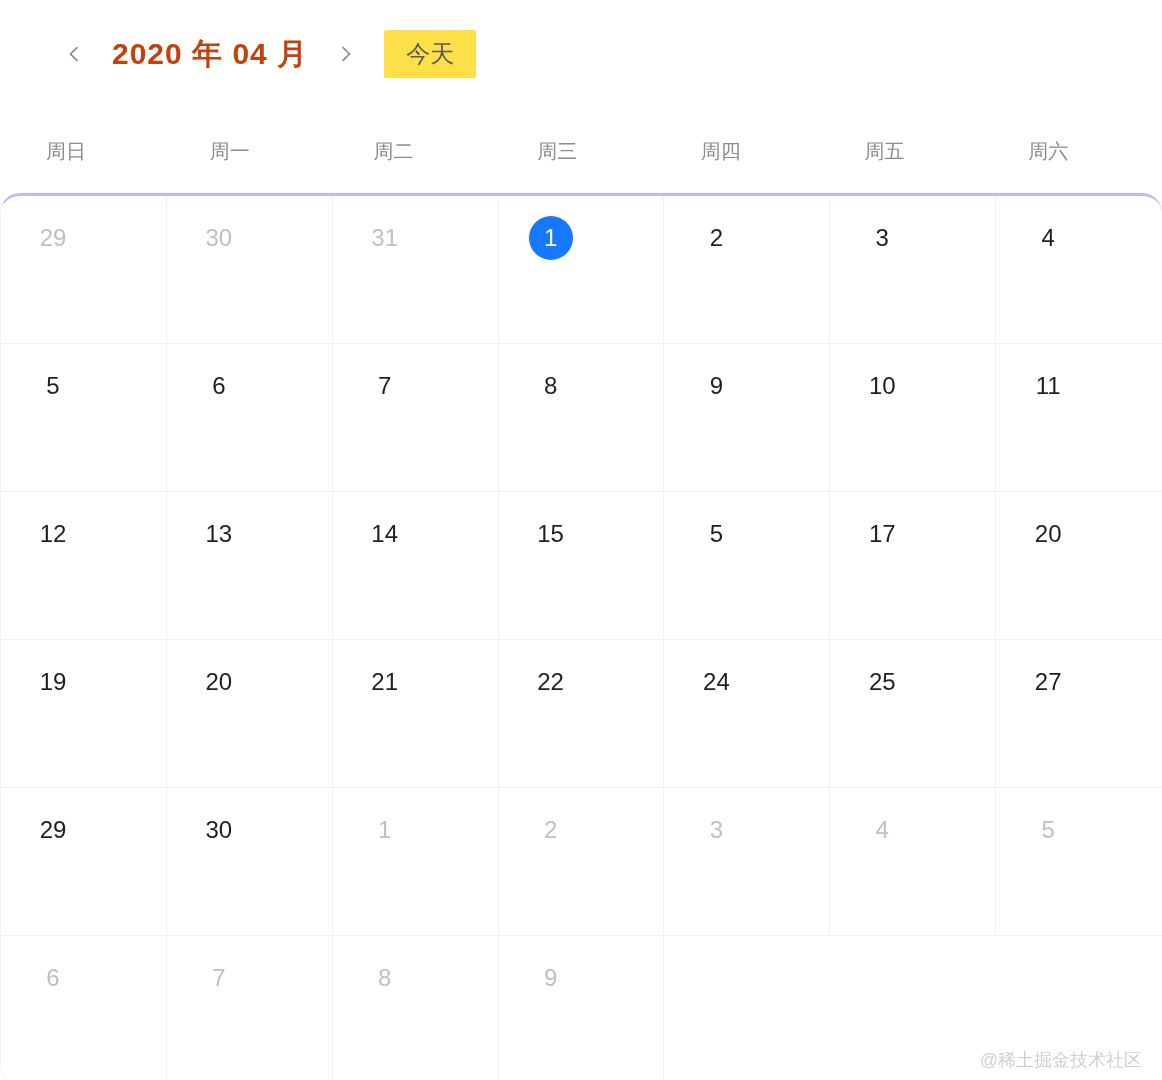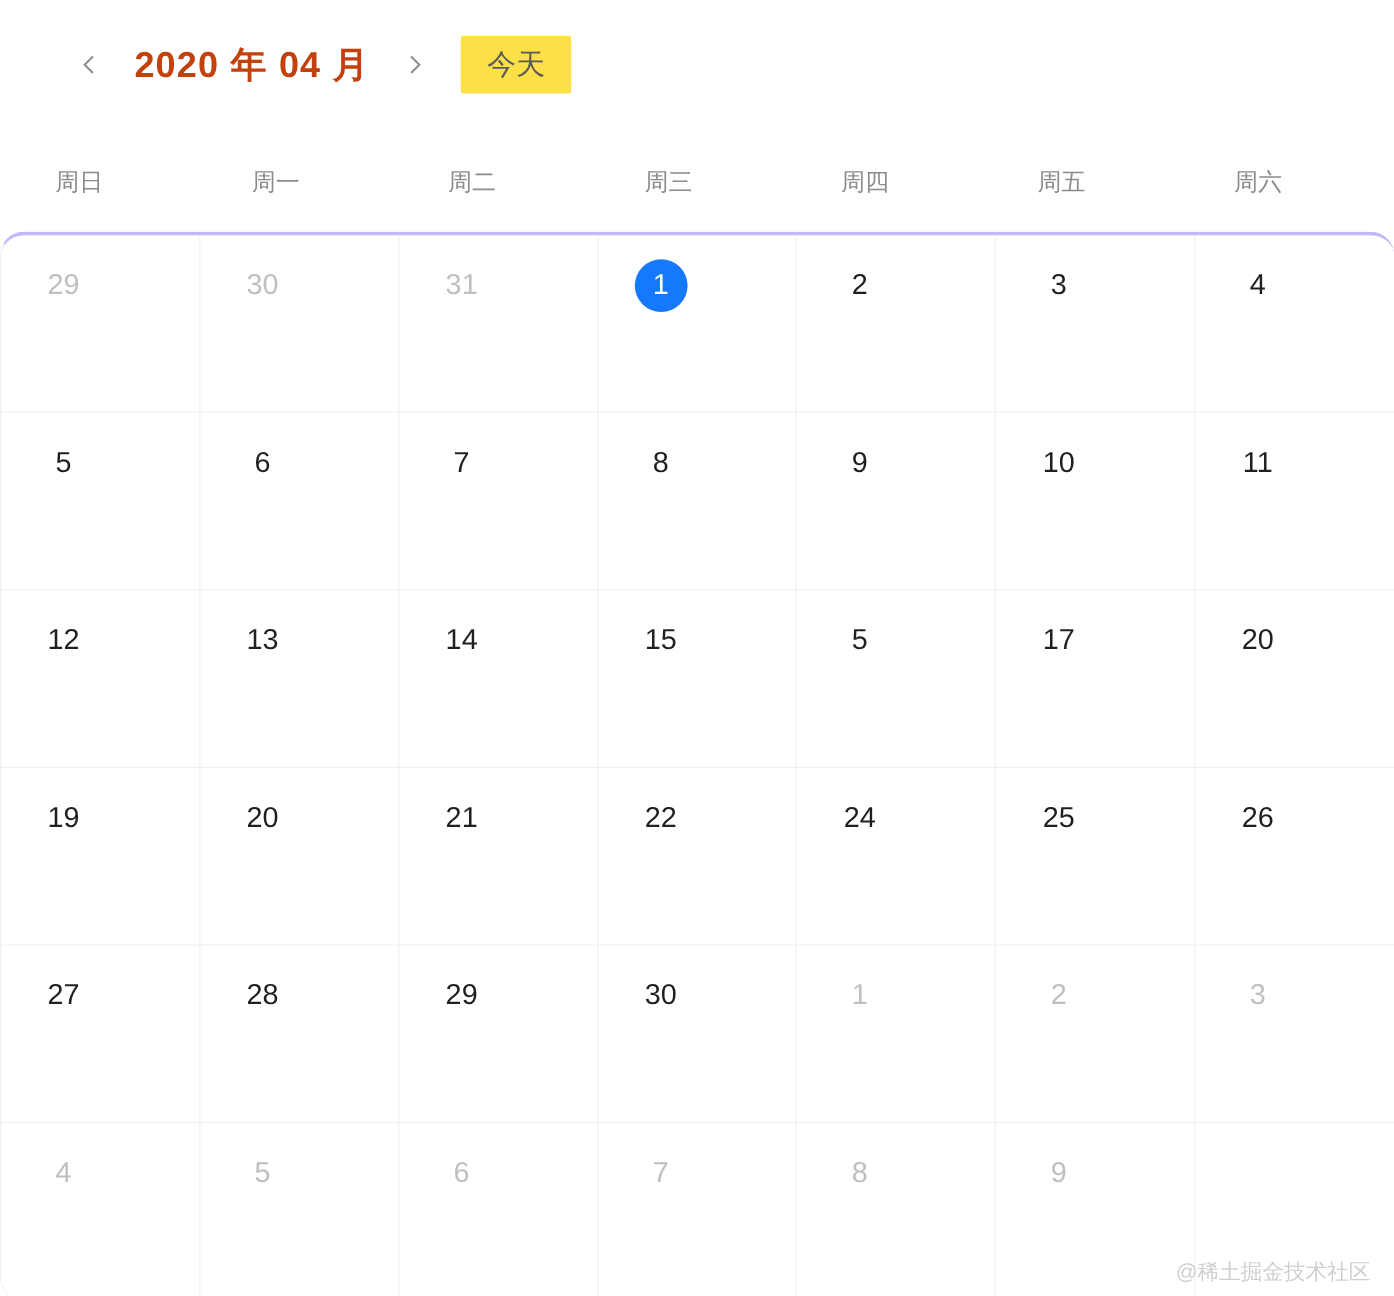--- a/index.html
+++ b/index.html
@@ -159,23 +159,21 @@
       <div class="cell"><span class="day-num">15</span></div>
       <div class="cell"><span class="day-num">5</span></div>
       <div class="cell"><span class="day-num">17</span></div>
       <div class="cell"><span class="day-num">20</span></div>
       <div class="cell"><span class="day-num">19</span></div>
       <div class="cell"><span class="day-num">20</span></div>
       <div class="cell"><span class="day-num">21</span></div>
       <div class="cell"><span class="day-num">22</span></div>
       <div class="cell"><span class="day-num">24</span></div>
       <div class="cell"><span class="day-num">25</span></div>
-      <div class="cell"><span class="day-num">26</span></div>
       <div class="cell"><span class="day-num">27</span></div>
-      <div class="cell"><span class="day-num">28</span></div>
       <div class="cell"><span class="day-num">29</span></div>
       <div class="cell"><span class="day-num">30</span></div>
       <div class="cell outside"><span class="day-num">1</span></div>
       <div class="cell outside"><span class="day-num">2</span></div>
       <div class="cell outside"><span class="day-num">3</span></div>
       <div class="cell outside"><span class="day-num">4</span></div>
       <div class="cell outside"><span class="day-num">5</span></div>
       <div class="cell outside"><span class="day-num">6</span></div>
       <div class="cell outside"><span class="day-num">7</span></div>
       <div class="cell outside"><span class="day-num">8</span></div>

